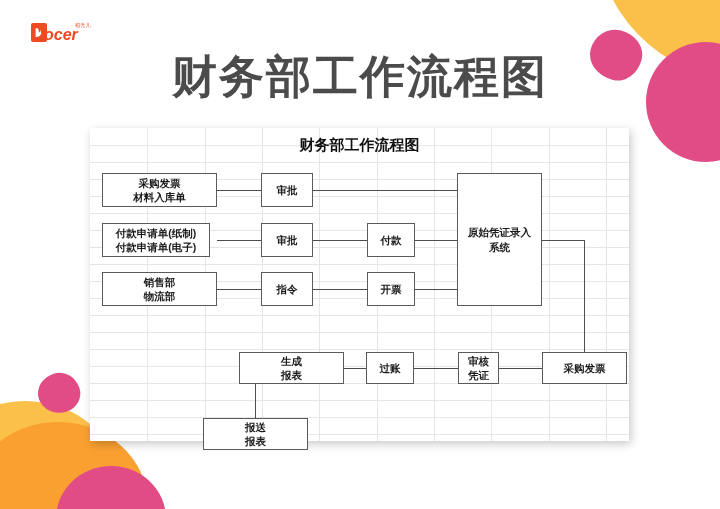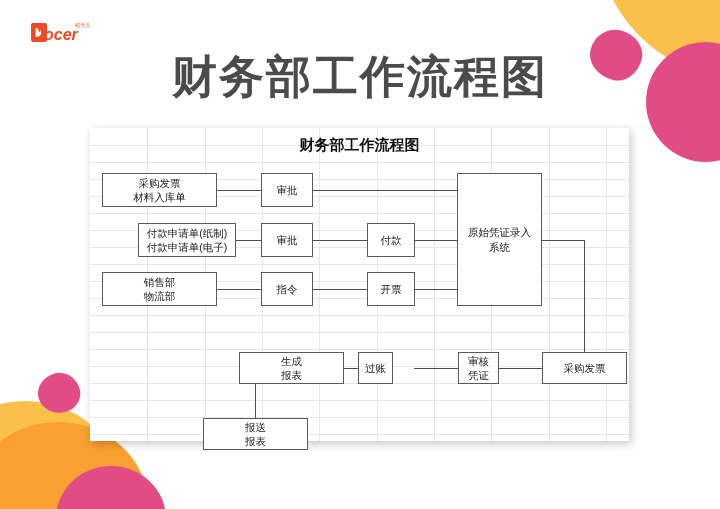--- a/index.html
+++ b/index.html
@@ -96,21 +96,21 @@
     position:absolute;
     left:0; top:8px; width:539px;
     text-align:center;
     font-size:15px;
     font-weight:bold;
     color:#111;
     z-index:4;
   }
 
   
-  #flow-layer { position:absolute; inset:0; z-index:3; }
+  #flow-layer { position:absolute; inset:0; z-index:3;font-weight:bold; }
 
   .node {
     position:absolute;
     border:1px solid #5a5a5a;
     background:#ffffff;
     display:flex;
     align-items:center;
     justify-content:center;
     text-align:center;
     font-size:10.5px;
@@ -194,32 +194,32 @@
       <div class="conn h" style="left: 325px; top: 161px; width: 42px;"></div>
       <div class="conn h" style="left: 452px; top: 112px; width: 42px;"></div>
       <div class="conn v" style="left: 494px; top: 112px; height: 128px;"></div>
       <div class="conn h" style="left: 218px; top: 240px; width: 58px;"></div>
       <div class="conn h" style="left: 324px; top: 240px; width: 44px;"></div>
       <div class="conn h" style="left: 409px; top: 240px; width: 43px;"></div>
       <div class="conn v" style="left: 165px; top: 256px; height: 34px;"></div>
       <div class="node" style="left: 12px; top: 45px; width: 115px; height: 34px;">采购发票
 材料入库单</div>
       <div class="node" style="left: 171px; top: 45px; width: 52px; height: 34px;">审批</div>
-      <div class="node" style="left: 12px; top: 95px; width: 98px; height: 34px; margin-left: 36px;">付款申请单(纸制)
+      <div class="node" style="left: 12px; top: 95px; width: 108px; height: 34px;">付款申请单(纸制)
 付款申请单(电子)</div>
       <div class="node" style="left: 171px; top: 95px; width: 52px; height: 34px;">审批</div>
       <div class="node" style="left: 277px; top: 95px; width: 48px; height: 34px;">付款</div>
       <div class="node" style="left: 12px; top: 144px; width: 115px; height: 34px;">销售部
 物流部</div>
       <div class="node" style="left: 277px; top: 144px; width: 48px; height: 34px;">开票</div>
       <div class="node" style="left: 171px; top: 144px; width: 52px; height: 34px;">指令</div>
       <div class="node" style="left: 367px; top: 45px; width: 85px; height: 133px;">原始凭证录入
 系统</div>
       <div class="node" style="left: 113px; top: 224px; width: 105px; height: 32px; margin-left: 36px;">生成
 报表</div>
-      <div class="node" style="left: 268px; top: 224px; width: 35px; height: 32px;">过账</div>
+      <div class="node" style="left: 276px; top: 224px; width: 48px; height: 32px;">过账</div>
       <div class="node" style="left: 368px; top: 224px; width: 41px; height: 32px;">审核
 凭证</div>
       <div class="node" style="left: 452px; top: 224px; width: 85px; height: 32px;">采购发票</div>
       <div class="node" style="left: 113px; top: 290px; width: 105px; height: 32px;">报送
 报表</div>
     </div>
 </div>
 
 </body></html>

